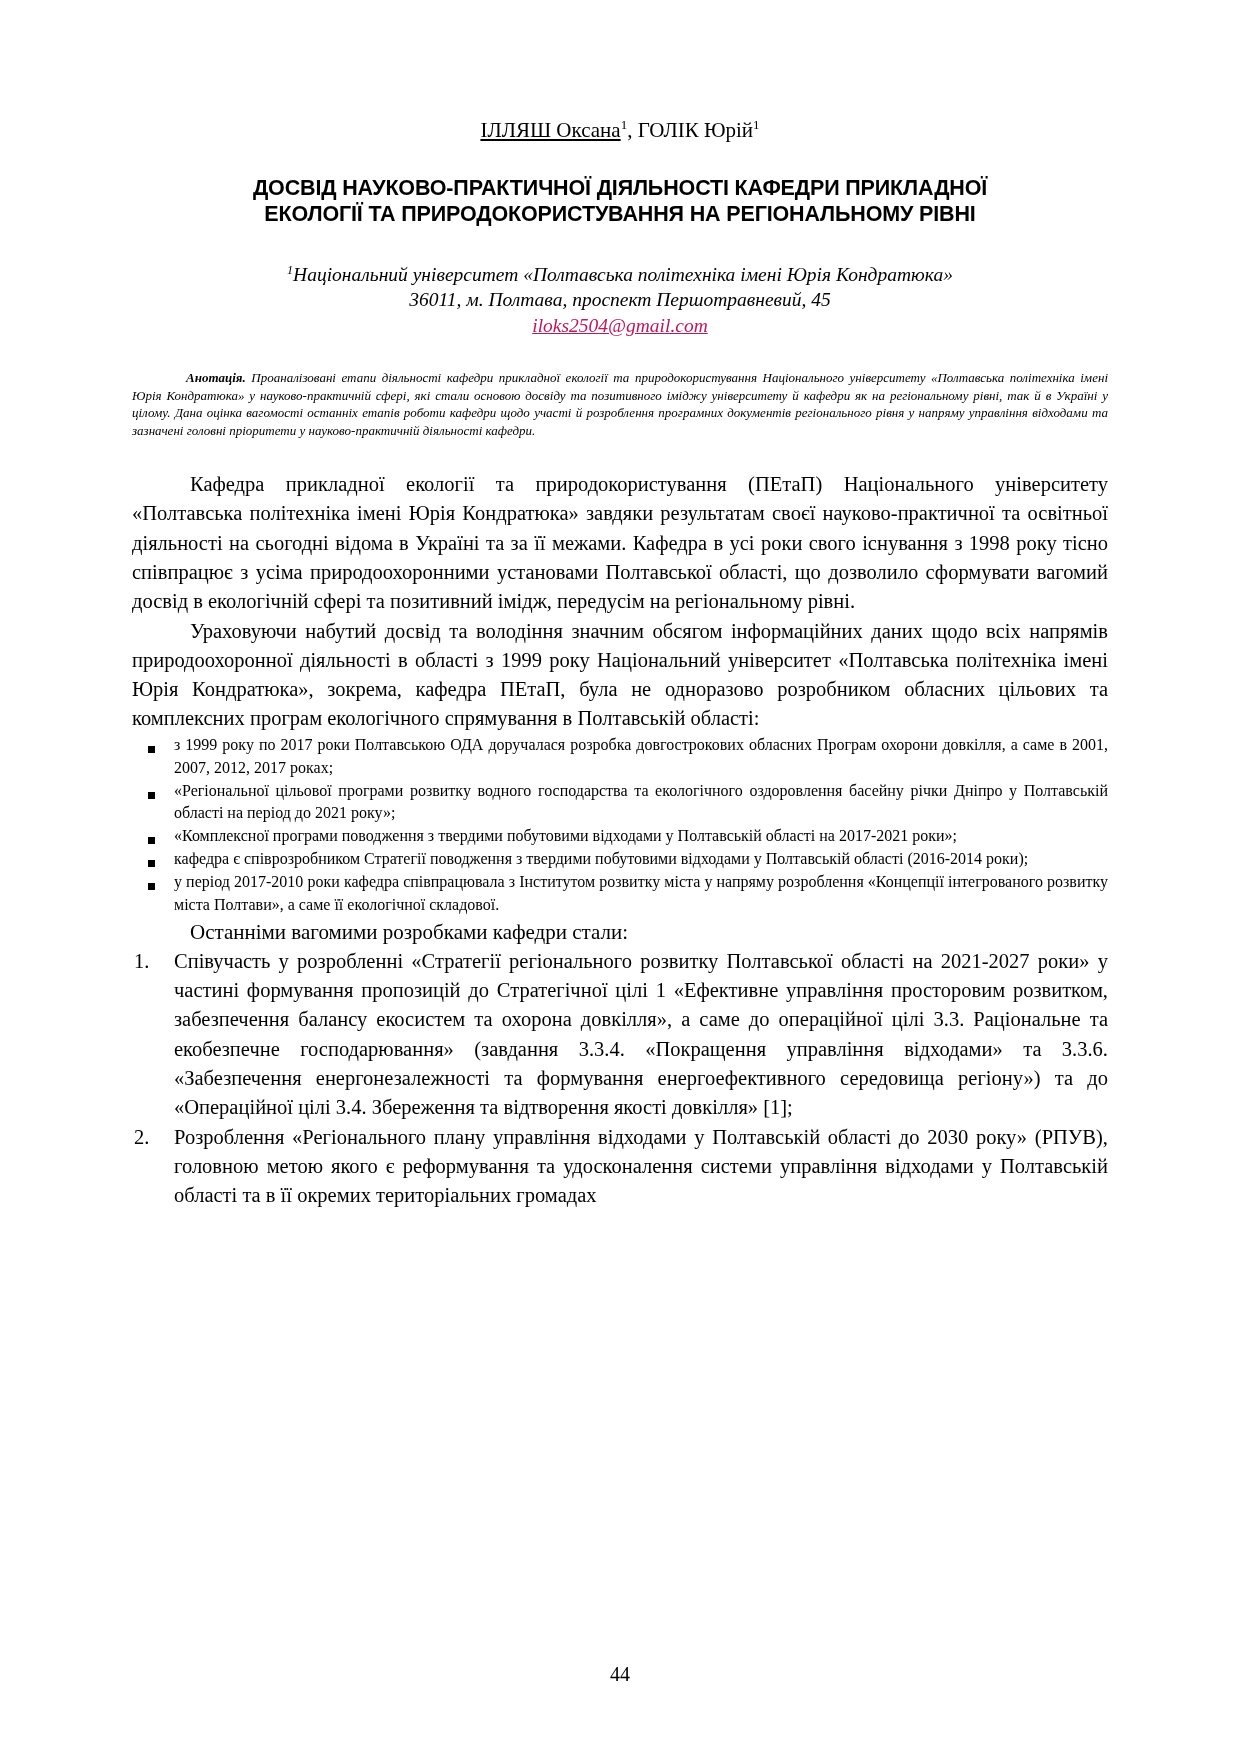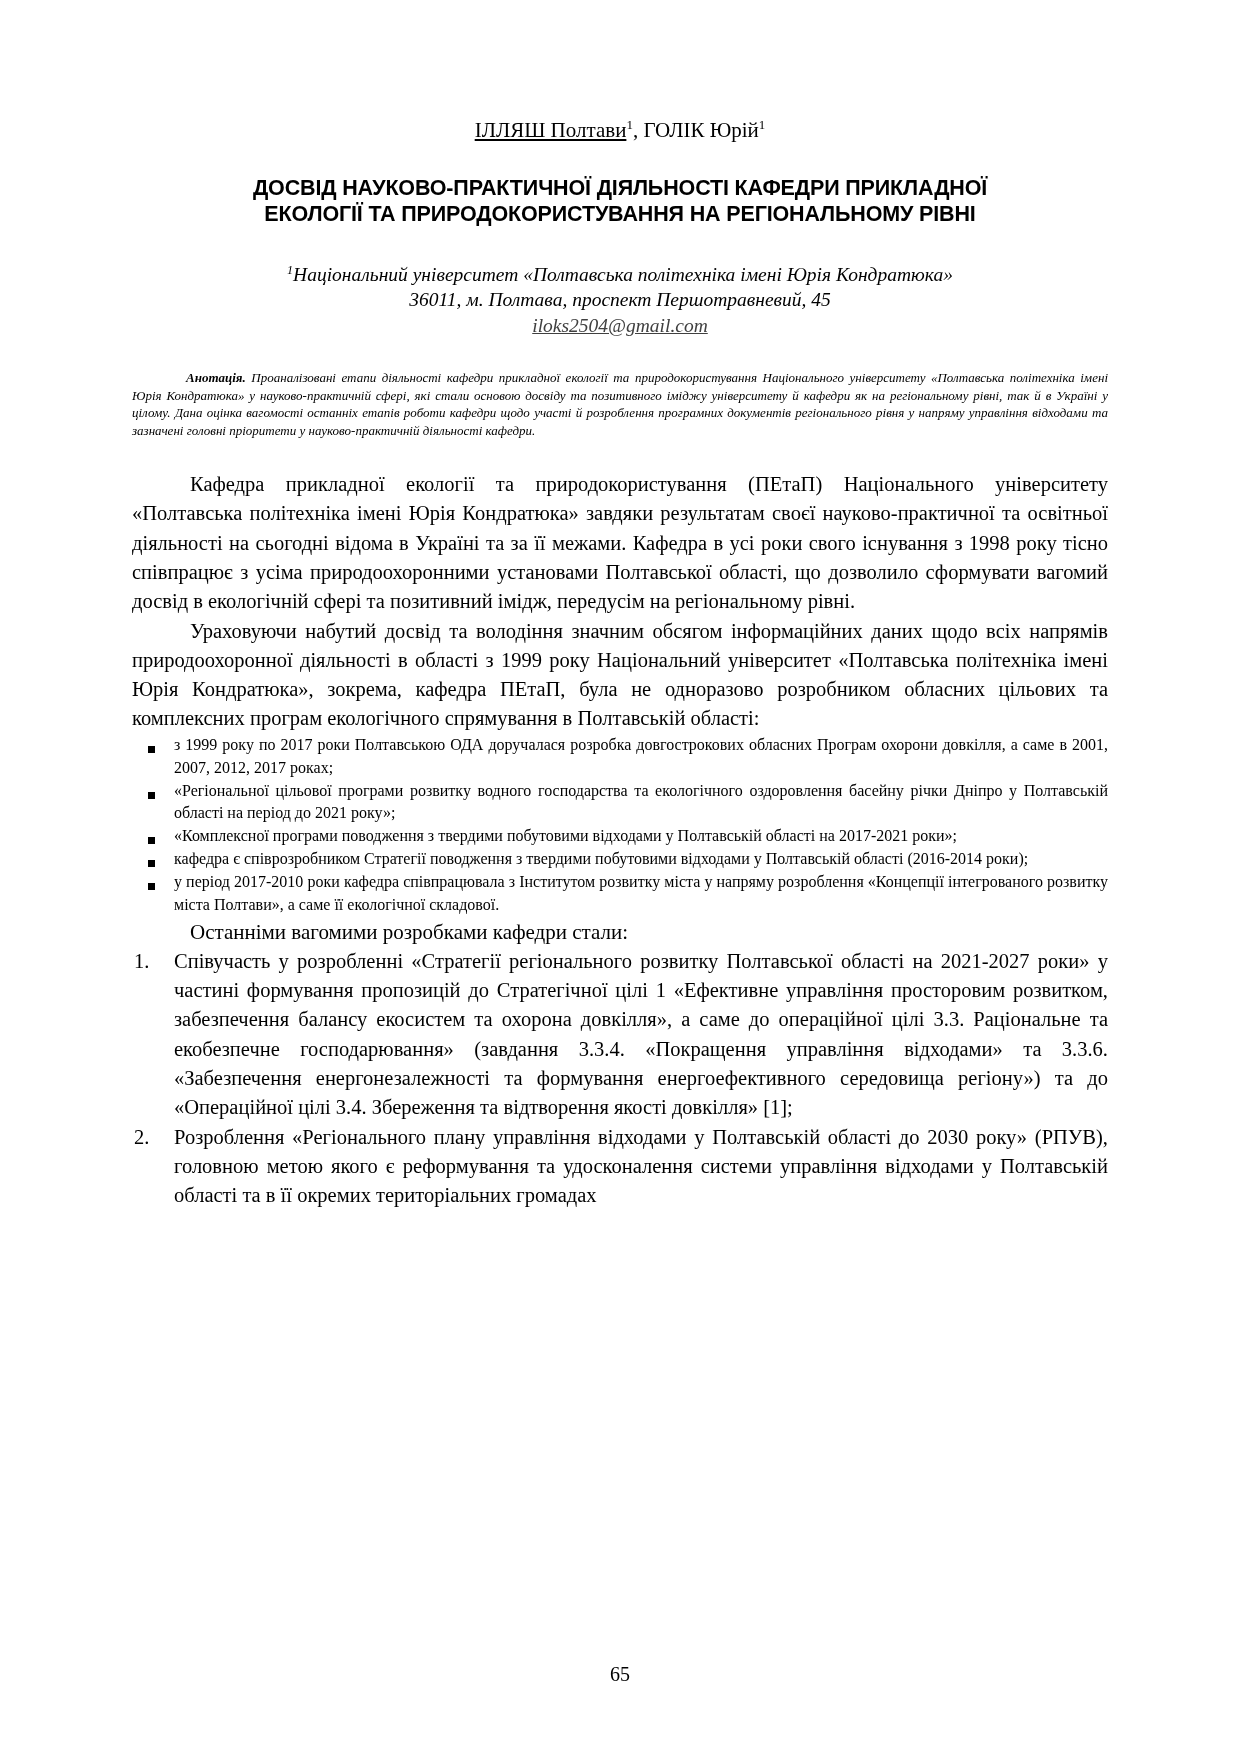--- a/index.html
+++ b/index.html
@@ -53,21 +53,21 @@
     line-height: 1.30;
     margin: 0 0 6px 0;
   }
   .affil-line { display: block; font-style: italic; }
   .email-line {
     display: block;
     text-align: center;
     margin-top: 1px;
   }
   .email-link {
-    color: #404040;
+    color: #be185d;
     text-decoration: underline;
     font-style: italic;
     font-size: 19.5px;
   }
 
   
   .abstract {
     margin: 30px 0 0 0;
     font-style: italic;
     font-size: 13px;
@@ -154,21 +154,21 @@
     text-align: center;
     font-size: 20px;
   }
 </style>
 </head>
 <body>
 
 <div class="page">
 
   <div class="authors">
-    <span class="underlined">ІЛЛЯШ Полтави</span><sup>1</sup><span>, </span><span>ГОЛІК Юрій</span><sup>1</sup>
+    <span class="underlined">ІЛЛЯШ Оксана</span><sup>1</sup><span>, </span><span>ГОЛІК Юрій</span><sup>1</sup>
   </div>
 
   <h1 class="doc-title">
     <span>ДОСВІД НАУКОВО-ПРАКТИЧНОЇ ДІЯЛЬНОСТІ КАФЕДРИ ПРИКЛАДНОЇ</span><br>
     <span>ЕКОЛОГІЇ ТА ПРИРОДОКОРИСТУВАННЯ НА РЕГІОНАЛЬНОМУ РІВНІ</span>
   </h1>
 
   <div class="affiliation">
     <span class="affil-line"><sup>1</sup><span>Національний університет «Полтавська політехніка імені Юрія Кондратюка»</span></span>
     <span class="affil-line">36011, м. Полтава, проспект Першотравневий, 45</span>
@@ -189,15 +189,15 @@
     <li><span class="sq"></span><span>у період 2017-2010 роки кафедра співпрацювала з Інститутом розвитку міста у напряму розроблення «Концепції інтегрованого розвитку міста Полтави», а саме її екологічної складової.</span></li>
   </ul>
 
   <p class="inline-indent">Останніми вагомими розробками кафедри стали:</p>
 
   <ol class="numbers">
     <li><span class="num">1.</span><span>Співучасть у розробленні «Стратегії регіонального розвитку Полтавської області на 2021-2027 роки» у частині формування пропозицій до Стратегічної цілі 1 «Ефективне управління просторовим розвитком, забезпечення балансу екосистем та охорона довкілля», а саме до операційної цілі 3.3. Раціональне та екобезпечне господарювання» (завдання 3.3.4. «Покращення управління відходами» та 3.3.6. «Забезпечення енергонезалежності та формування енергоефективного середовища регіону») та до «Операційної цілі 3.4. Збереження та відтворення якості довкілля» [1];</span></li>
     <li><span class="num">2.</span><span>Розроблення «Регіонального плану управління відходами у Полтавській області до 2030 року» (РПУВ), головною метою якого є реформування та удосконалення системи управління відходами у Полтавській області та в її окремих територіальних громадах</span></li>
   </ol>
 
-  <div class="page-number">65</div>
+  <div class="page-number">44</div>
 
 </div>
 
 </body></html>

